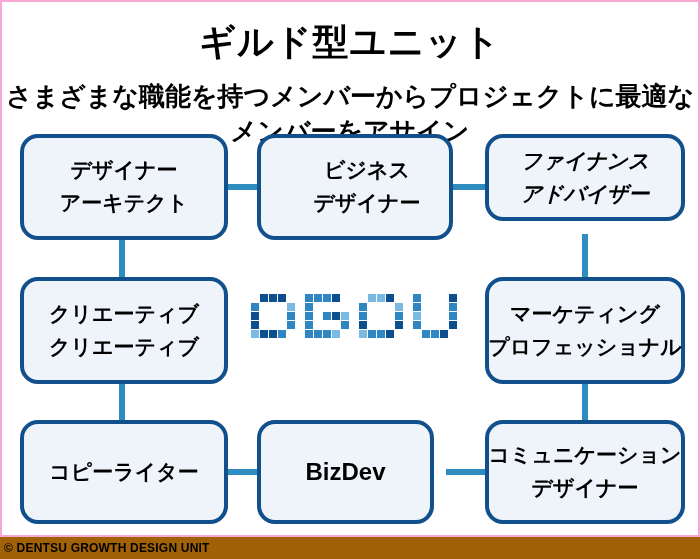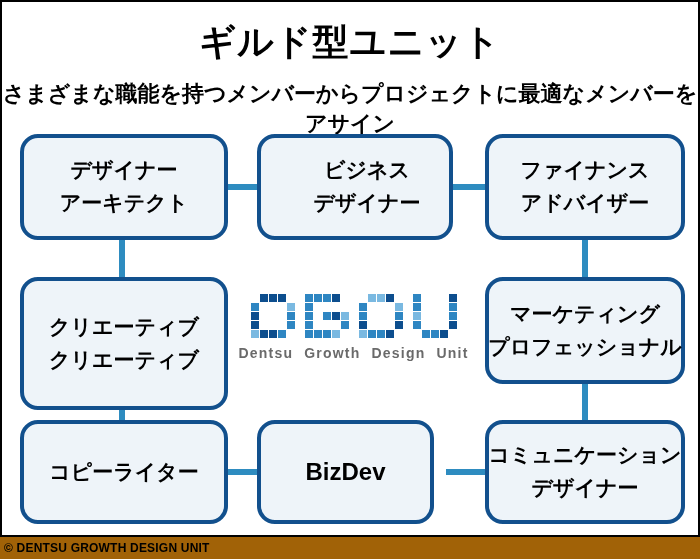--- a/index.html
+++ b/index.html
@@ -4,36 +4,36 @@
 <style>
   * { margin: 0; padding: 0; box-sizing: border-box; }
   html, body {
     width: 700px; height: 559px;
     background: #ffffff;
     font-family: "Liberation Sans", "DejaVu Sans", sans-serif;
   }
   .frame {
     position: relative;
     width: 700px; height: 537px;
-    border: 2px solid #000000;
+    border: 2px solid #f9a8d4;
     background: #ffffff;
     overflow: hidden;
   }
   .title {
     margin-top: 16px;
     text-align: center;
     font-size: 36px;
     font-weight: bold;
     color: #000000;
     letter-spacing: 1px;
   }
   .subtitle {
     margin-top: 12px;
     text-align: center;
-    font-size: 22px;
+    font-size: 26px;
     font-weight: bold;
     color: #000000;
   }
   .node {
     position: absolute;
     background: #eef4f9;
     border: 4px solid #12508d;
     border-radius: 18px;
     display: flex;
     flex-direction: column;
@@ -46,22 +46,22 @@
     font-weight: bold;
     color: #000000;
     line-height: 1.55;
     text-align: center;
     white-space: nowrap;
   }
   .node.latin .lbl { font-size: 24px; }
   
   .n1 { left: 18px;  top: 132px; width: 208px; height: 106px; }
   .n2 { left: 255px; top: 132px; width: 196px; height: 106px; padding-left: 24px; }
-  .n3 { left: 483px; top: 132px; width: 200px; height: 106px; }
-  .n4 { left: 18px;  top: 275px; width: 208px; height: 133px; }
+  .n3 { left: 483px; top: 132px; width: 200px; height: 87px; font-style: italic; }
+  .n4 { left: 18px;  top: 275px; width: 208px; height: 107px; }
   .n5 { left: 483px; top: 275px; width: 200px; height: 107px; }
   .n6 { left: 18px;  top: 418px; width: 208px; height: 104px; }
   .n7 { left: 255px; top: 418px; width: 177px; height: 104px; }
   .n8 { left: 483px; top: 418px; width: 200px; height: 104px; }
   .connector {
     position: absolute;
     background: #2e8cc0;
     z-index: 1;
   }
   .h1 { left: 218px; top: 182px; width: 44px; height: 6px; }
@@ -270,19 +270,18 @@
         <div class="tile" style="background: rgb(46, 134, 194);"></div>
         <div class="tile" style="background: rgb(13, 78, 142);"></div>
         <div class="tile"></div>
         <div class="tile"></div>
         <div class="tile"></div>
         <div class="tile" style="background: rgb(46, 134, 194);"></div>
         <div class="tile" style="background: rgb(46, 134, 194);"></div>
         <div class="tile" style="background: rgb(13, 78, 142);"></div>
         <div class="tile"></div>
       </div>
-    <div class="logo-caption">Dentsu Growth Design Unit</div>
   </div>
 </div>
 
 <div class="footer">
   <span class="copyright">© DENTSU GROWTH DESIGN UNIT</span>
 </div>
 
 </body></html>

